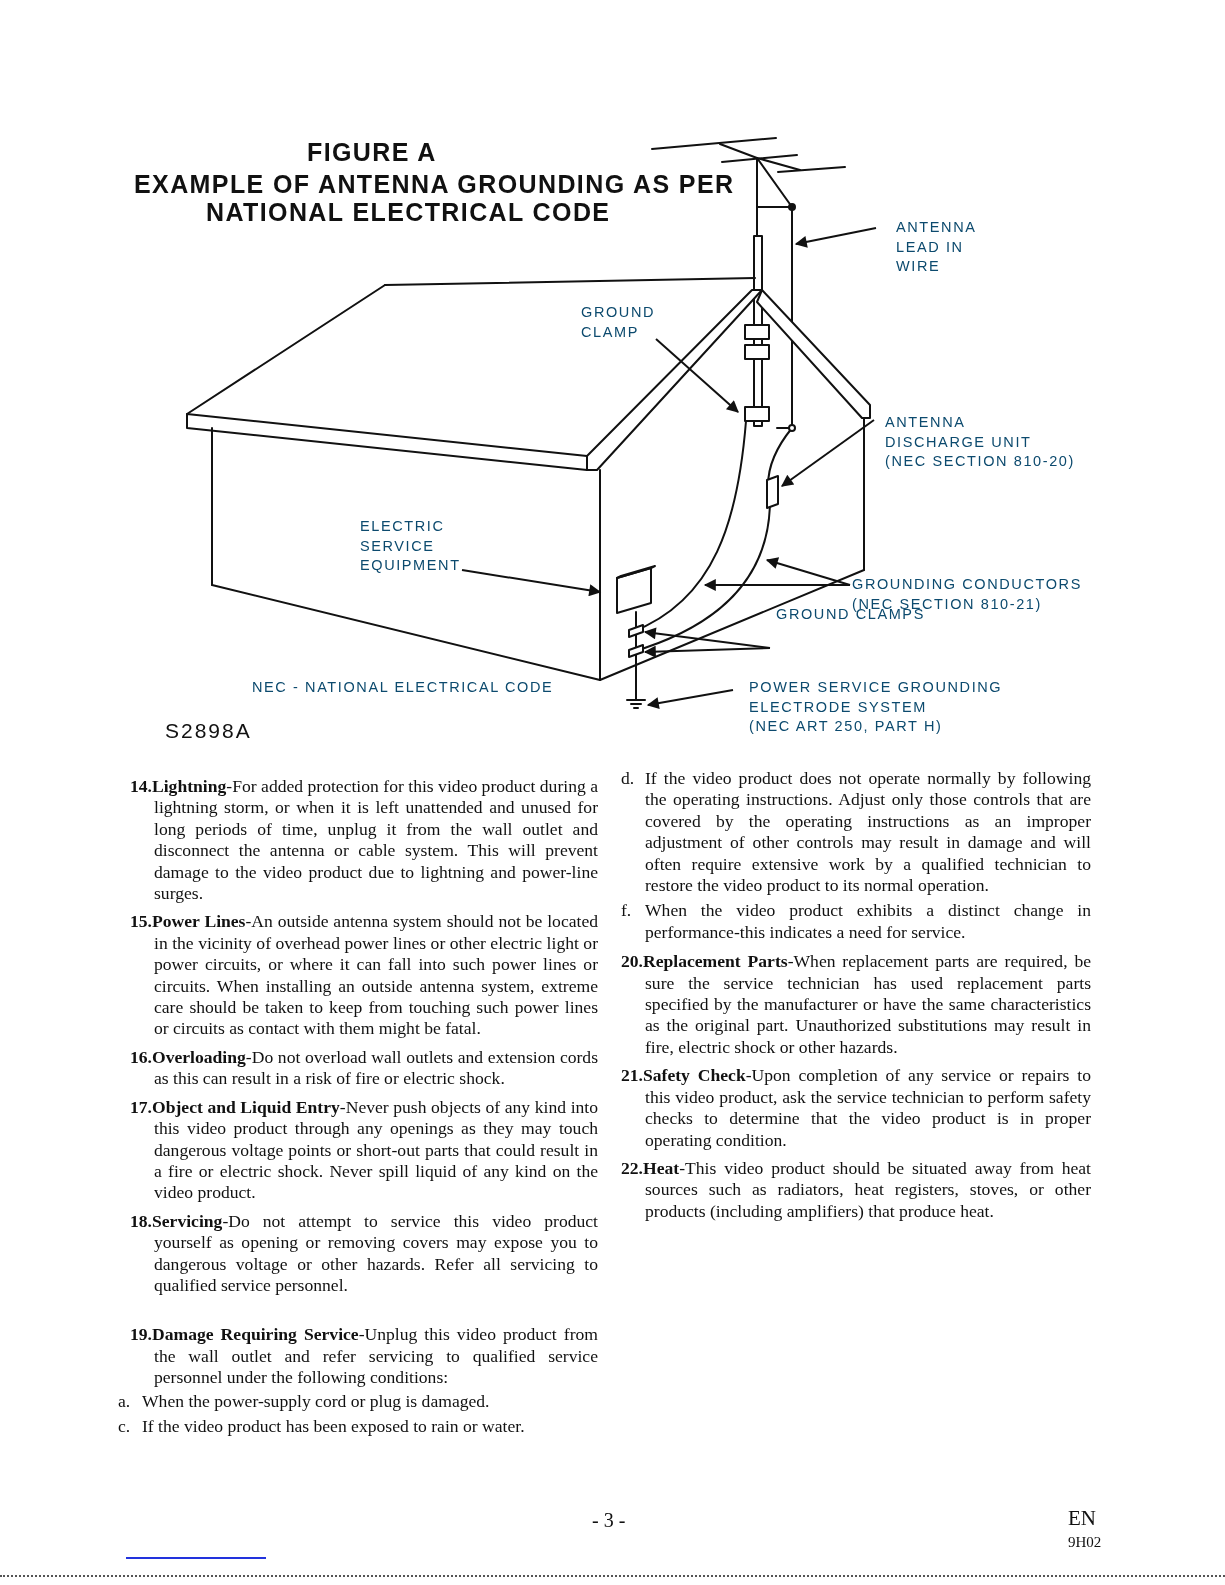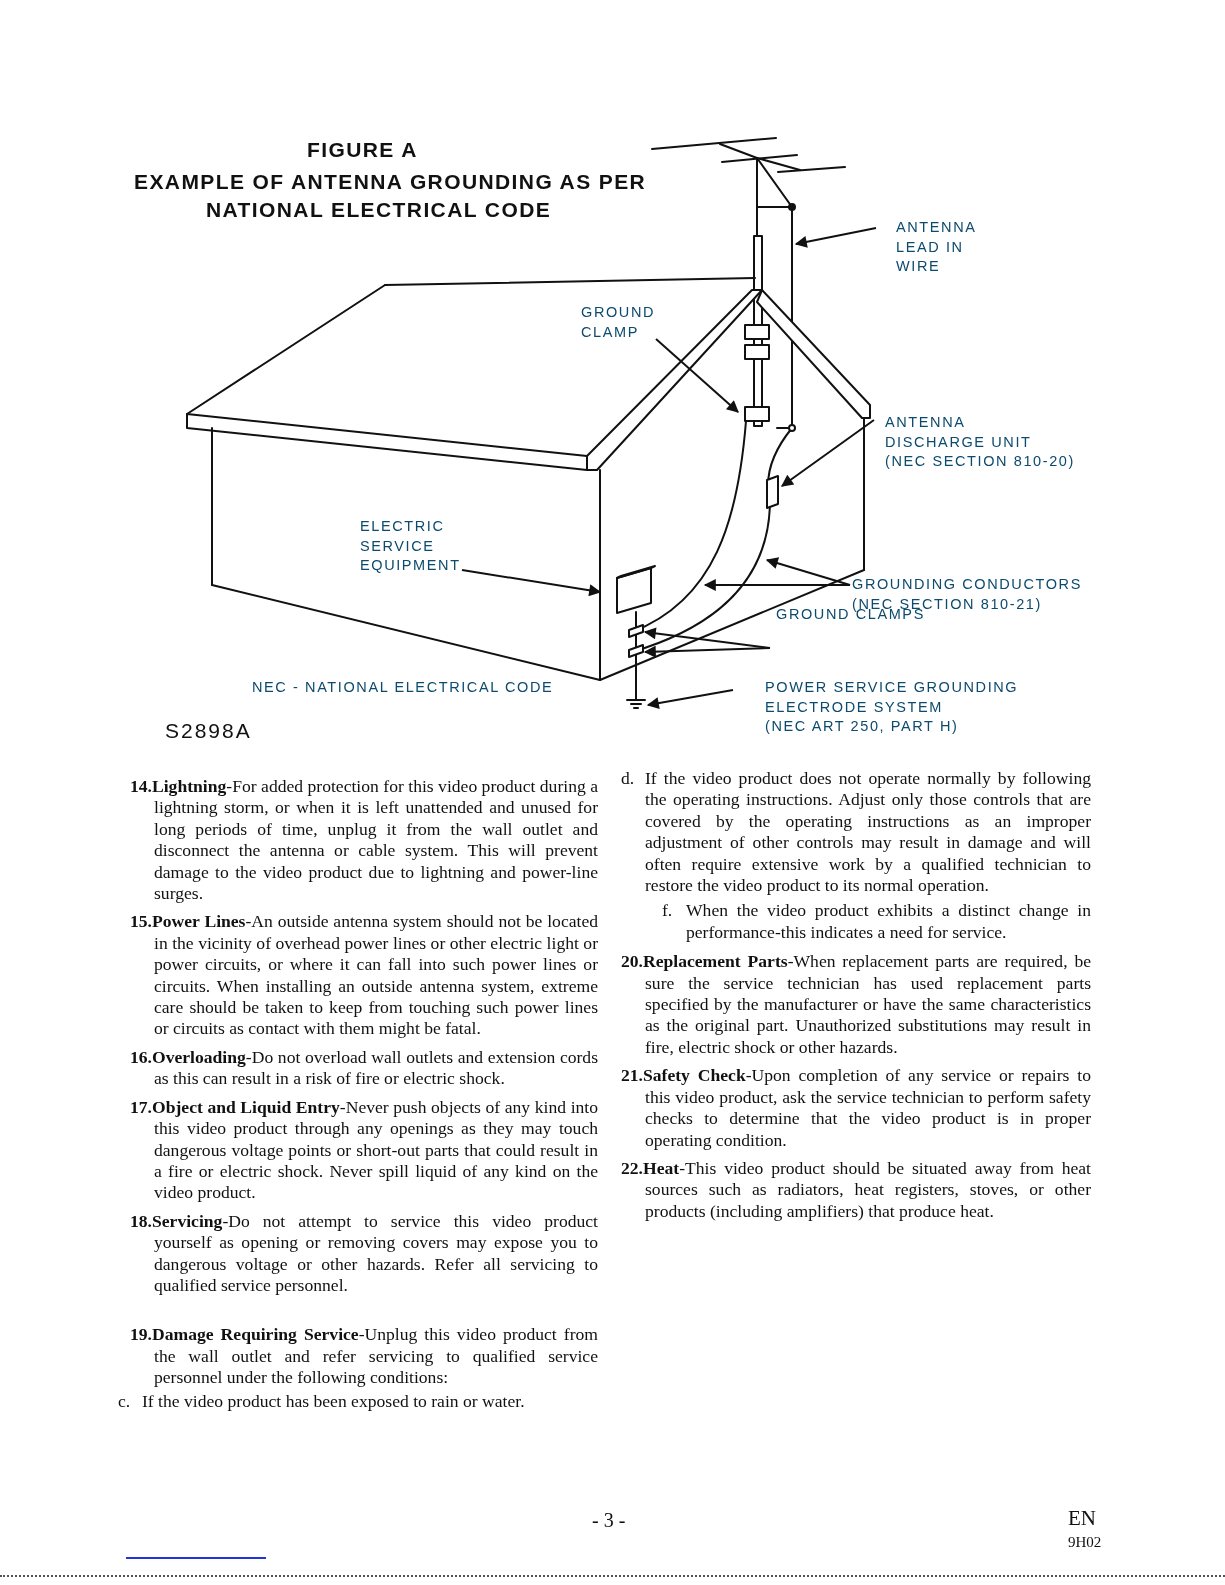--- a/index.html
+++ b/index.html
@@ -1,20 +1,20 @@
 <!DOCTYPE html>
 <html><head>
 <meta charset="utf-8">
 <style>
   html, body { margin: 0; padding: 0; background: #ffffff; }
   body { width: 1225px; height: 1585px; position: relative; overflow: hidden; color: #111; }
   .figure { position: absolute; left: 0; top: 0; width: 1225px; height: 760px; }
   .figure svg { position: absolute; left: 0; top: 0; }
   .lbl { position: absolute; font-family: "Liberation Sans", "DejaVu Sans", sans-serif; font-size: 14.5px; letter-spacing: 1.6px; line-height: 19.5px; white-space: pre; color: #0c4a6e; }
-  .title { position: absolute; font-family: "Liberation Sans", "DejaVu Sans", sans-serif; font-weight: bold; font-size: 21px; letter-spacing: 1.4px; white-space: nowrap; color: #111; }
+  .title { position: absolute; font-family: "Liberation Sans", "DejaVu Sans", sans-serif; font-weight: bold; font-size: 25px; letter-spacing: 1.4px; white-space: nowrap; color: #111; }
   .code { position: absolute; font-family: "Liberation Sans", "DejaVu Sans", sans-serif; font-size: 21px; letter-spacing: 2px; color: #111; }
   .col { position: absolute; font-family: "Liberation Serif", "DejaVu Serif", serif; font-size: 17.6px; line-height: 21.4px; color: #111; text-align: justify; }
   .col-left { left: 130px; top: 776px; width: 468px; }
   .col-right { left: 621px; top: 768px; width: 470px; }
   .item { margin: 0 0 7px 0; padding-left: 24px; text-indent: -24px; }
   .item b { font-weight: bold; }
   .sub { margin: 0 0 4px 0; padding-left: 24px; text-indent: -24px; }
   .sub .letter { display: inline-block; width: 24px; text-indent: 0; }
   .footer { position: absolute; font-family: "Liberation Serif", "DejaVu Serif", serif; color: #111; }
   .blue-line { position: absolute; left: 126px; top: 1557px; width: 140px; height: 2px; background: #2233dd; }
@@ -117,40 +117,41 @@
 CLAMP</div>
   <div class="lbl" style="left:885px; top:413px;">ANTENNA
 DISCHARGE UNIT
 (NEC SECTION 810-20)</div>
   <div class="lbl" style="left:360px; top:517px;">ELECTRIC
 SERVICE
 EQUIPMENT</div>
   <div class="lbl" style="left:852px; top:575px;">GROUNDING CONDUCTORS
 (NEC SECTION 810-21)</div>
   <div class="lbl" style="left:776px; top:605px;">GROUND CLAMPS</div>
-  <div class="lbl" style="left:765px; top:678px;">POWER SERVICE GROUNDING
+  <div class="lbl" style="left:749px; top:678px;">POWER SERVICE GROUNDING
 ELECTRODE SYSTEM
 (NEC ART 250, PART H)</div>
   <div class="lbl" style="left:252px; top:678px;">NEC - NATIONAL ELECTRICAL CODE</div>
   <div class="code" style="left:165px; top:719px;">S2898A</div>
 </div>
 
 <div class="col col-left">
   <div class="item"><b>14.</b><b>Lightning</b><span>-For added protection for this video product during a lightning storm, or when it is left unattended and unused for long periods of time, unplug it from the wall outlet and disconnect the antenna or cable system. This will prevent damage to the video product due to lightning and power-line surges.</span></div>
   <div class="item"><b>15.</b><b>Power Lines</b><span>-An outside antenna system should not be located in the vicinity of overhead power lines or other electric light or power circuits, or where it can fall into such power lines or circuits. When installing an outside antenna system, extreme care should be taken to keep from touching such power lines or circuits as contact with them might be fatal.</span></div>
   <div class="item"><b>16.</b><b>Overloading</b><span>-Do not overload wall outlets and extension cords as this can result in a risk of fire or electric shock.</span></div>
   <div class="item"><b>17.</b><b>Object and Liquid Entry</b><span>-Never push objects of any kind into this video product through any openings as they may touch dangerous voltage points or short-out parts that could result in a fire or electric shock. Never spill liquid of any kind on the video product.</span></div>
   <div class="item"><b>18.</b><b>Servicing</b><span>-Do not attempt to service this video product yourself as opening or removing covers may expose you to dangerous voltage or other hazards. Refer all servicing to qualified service personnel.</span></div>
   <div class="item" style="margin-bottom:2px;margin-top:28px;"><b>19.</b><b>Damage Requiring Service</b><span>-Unplug this video product from the wall outlet and refer servicing to qualified service personnel under the following conditions:</span></div>
+  <div class="sub" style="margin-left:-12px;"><span class="letter">a.</span><span>When the power-supply cord or plug is damaged.</span></div>
   <div class="sub" style="margin-left:-12px;"><span class="letter">c.</span><span>If the video product has been exposed to rain or water.</span></div>
 </div>
 
 <div class="col col-right">
   <div class="sub"><span class="letter">d.</span><span>If the video product does not operate normally by following the operating instructions. Adjust only those controls that are covered by the operating instructions as an improper adjustment of other controls may result in damage and will often require extensive work by a qualified technician to restore the video product to its normal operation.</span></div>
-  <div class="sub" style="margin-bottom:8px;margin-left:41px;"><span class="letter">f.</span><span>When the video product exhibits a distinct change in performance-this indicates a need for service.</span></div>
+  <div class="sub" style="margin-bottom:8px;"><span class="letter">f.</span><span>When the video product exhibits a distinct change in performance-this indicates a need for service.</span></div>
   <div class="item"><b>20.</b><b>Replacement Parts</b><span>-When replacement parts are required, be sure the service technician has used replacement parts specified by the manufacturer or have the same characteristics as the original part. Unauthorized substitutions may result in fire, electric shock or other hazards.</span></div>
   <div class="item"><b>21.</b><b>Safety Check</b><span>-Upon completion of any service or repairs to this video product, ask the service technician to perform safety checks to determine that the video product is in proper operating condition.</span></div>
   <div class="item"><b>22.</b><b>Heat</b><span>-This video product should be situated away from heat sources such as radiators, heat registers, stoves, or other products (including amplifiers) that produce heat.</span></div>
 </div>
 
 <div class="footer" style="left:592px; top:1509px; font-size:20px;">- 3 -</div>
 <div class="footer" style="left:1068px; top:1506px; font-size:21px;">EN</div>
 <div class="footer" style="left:1068px; top:1534px; font-size:15px;">9H02</div>
 <div class="blue-line"></div>
 <div class="dotted-line"></div>

